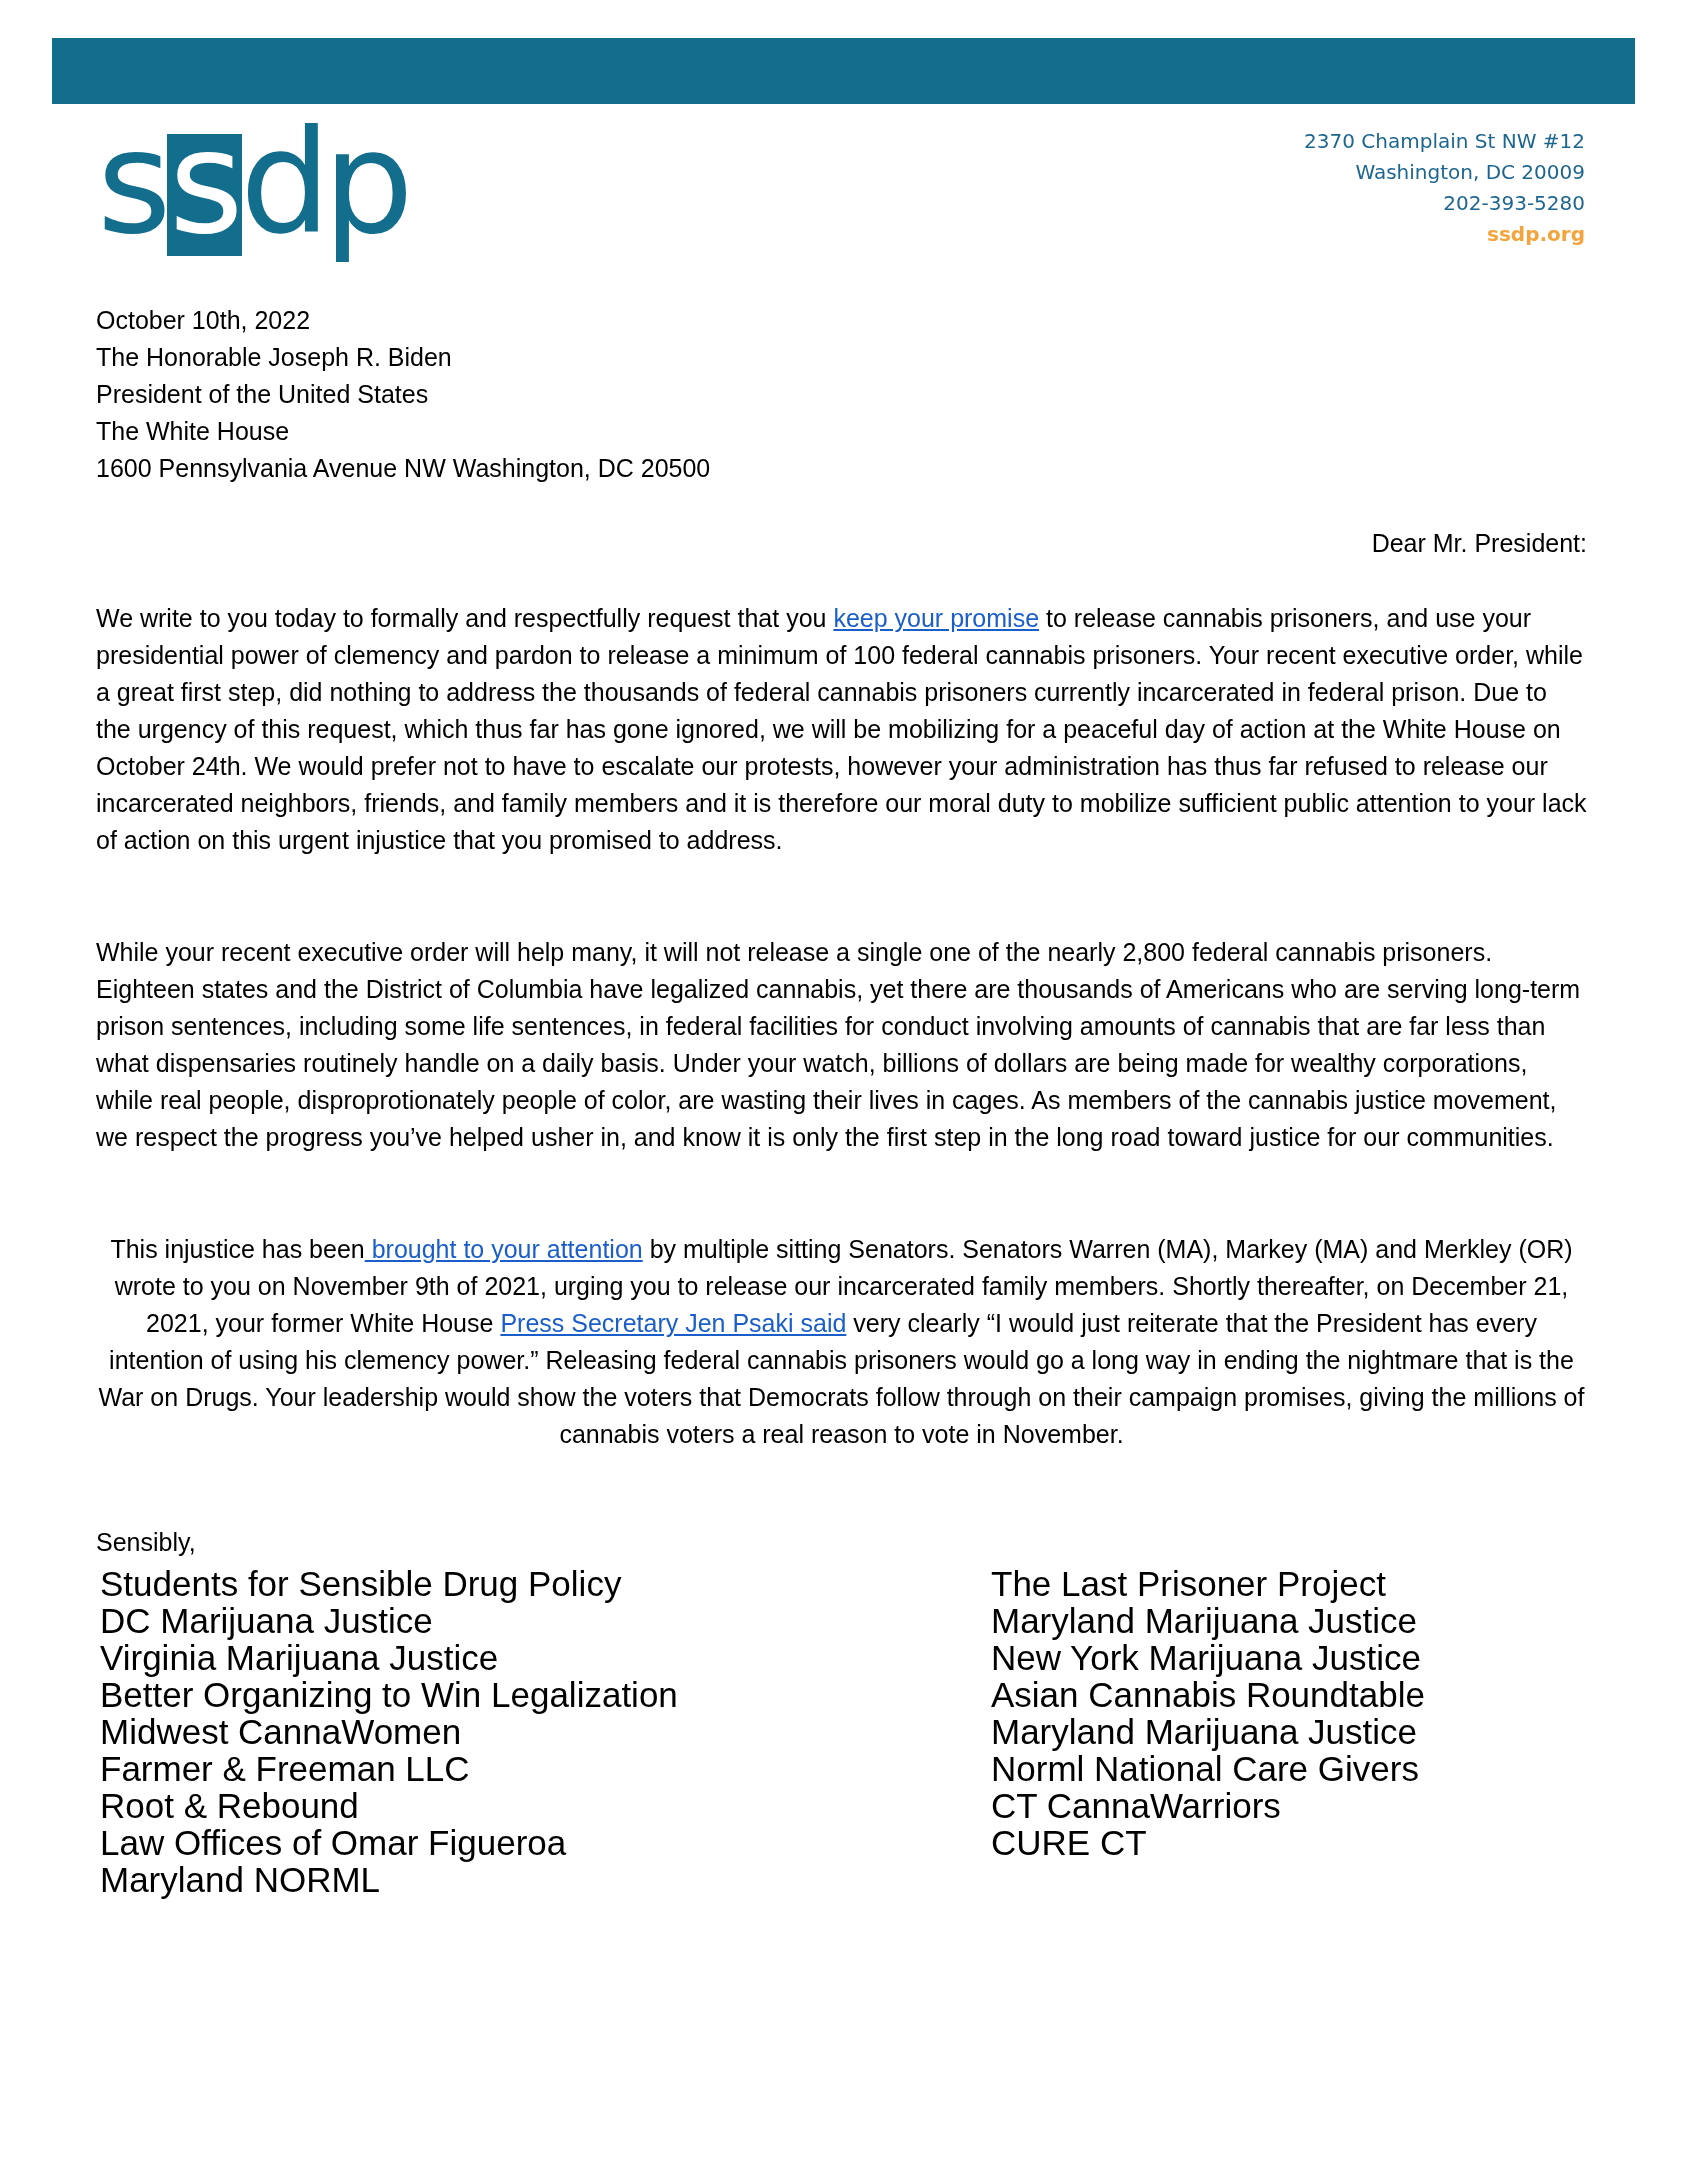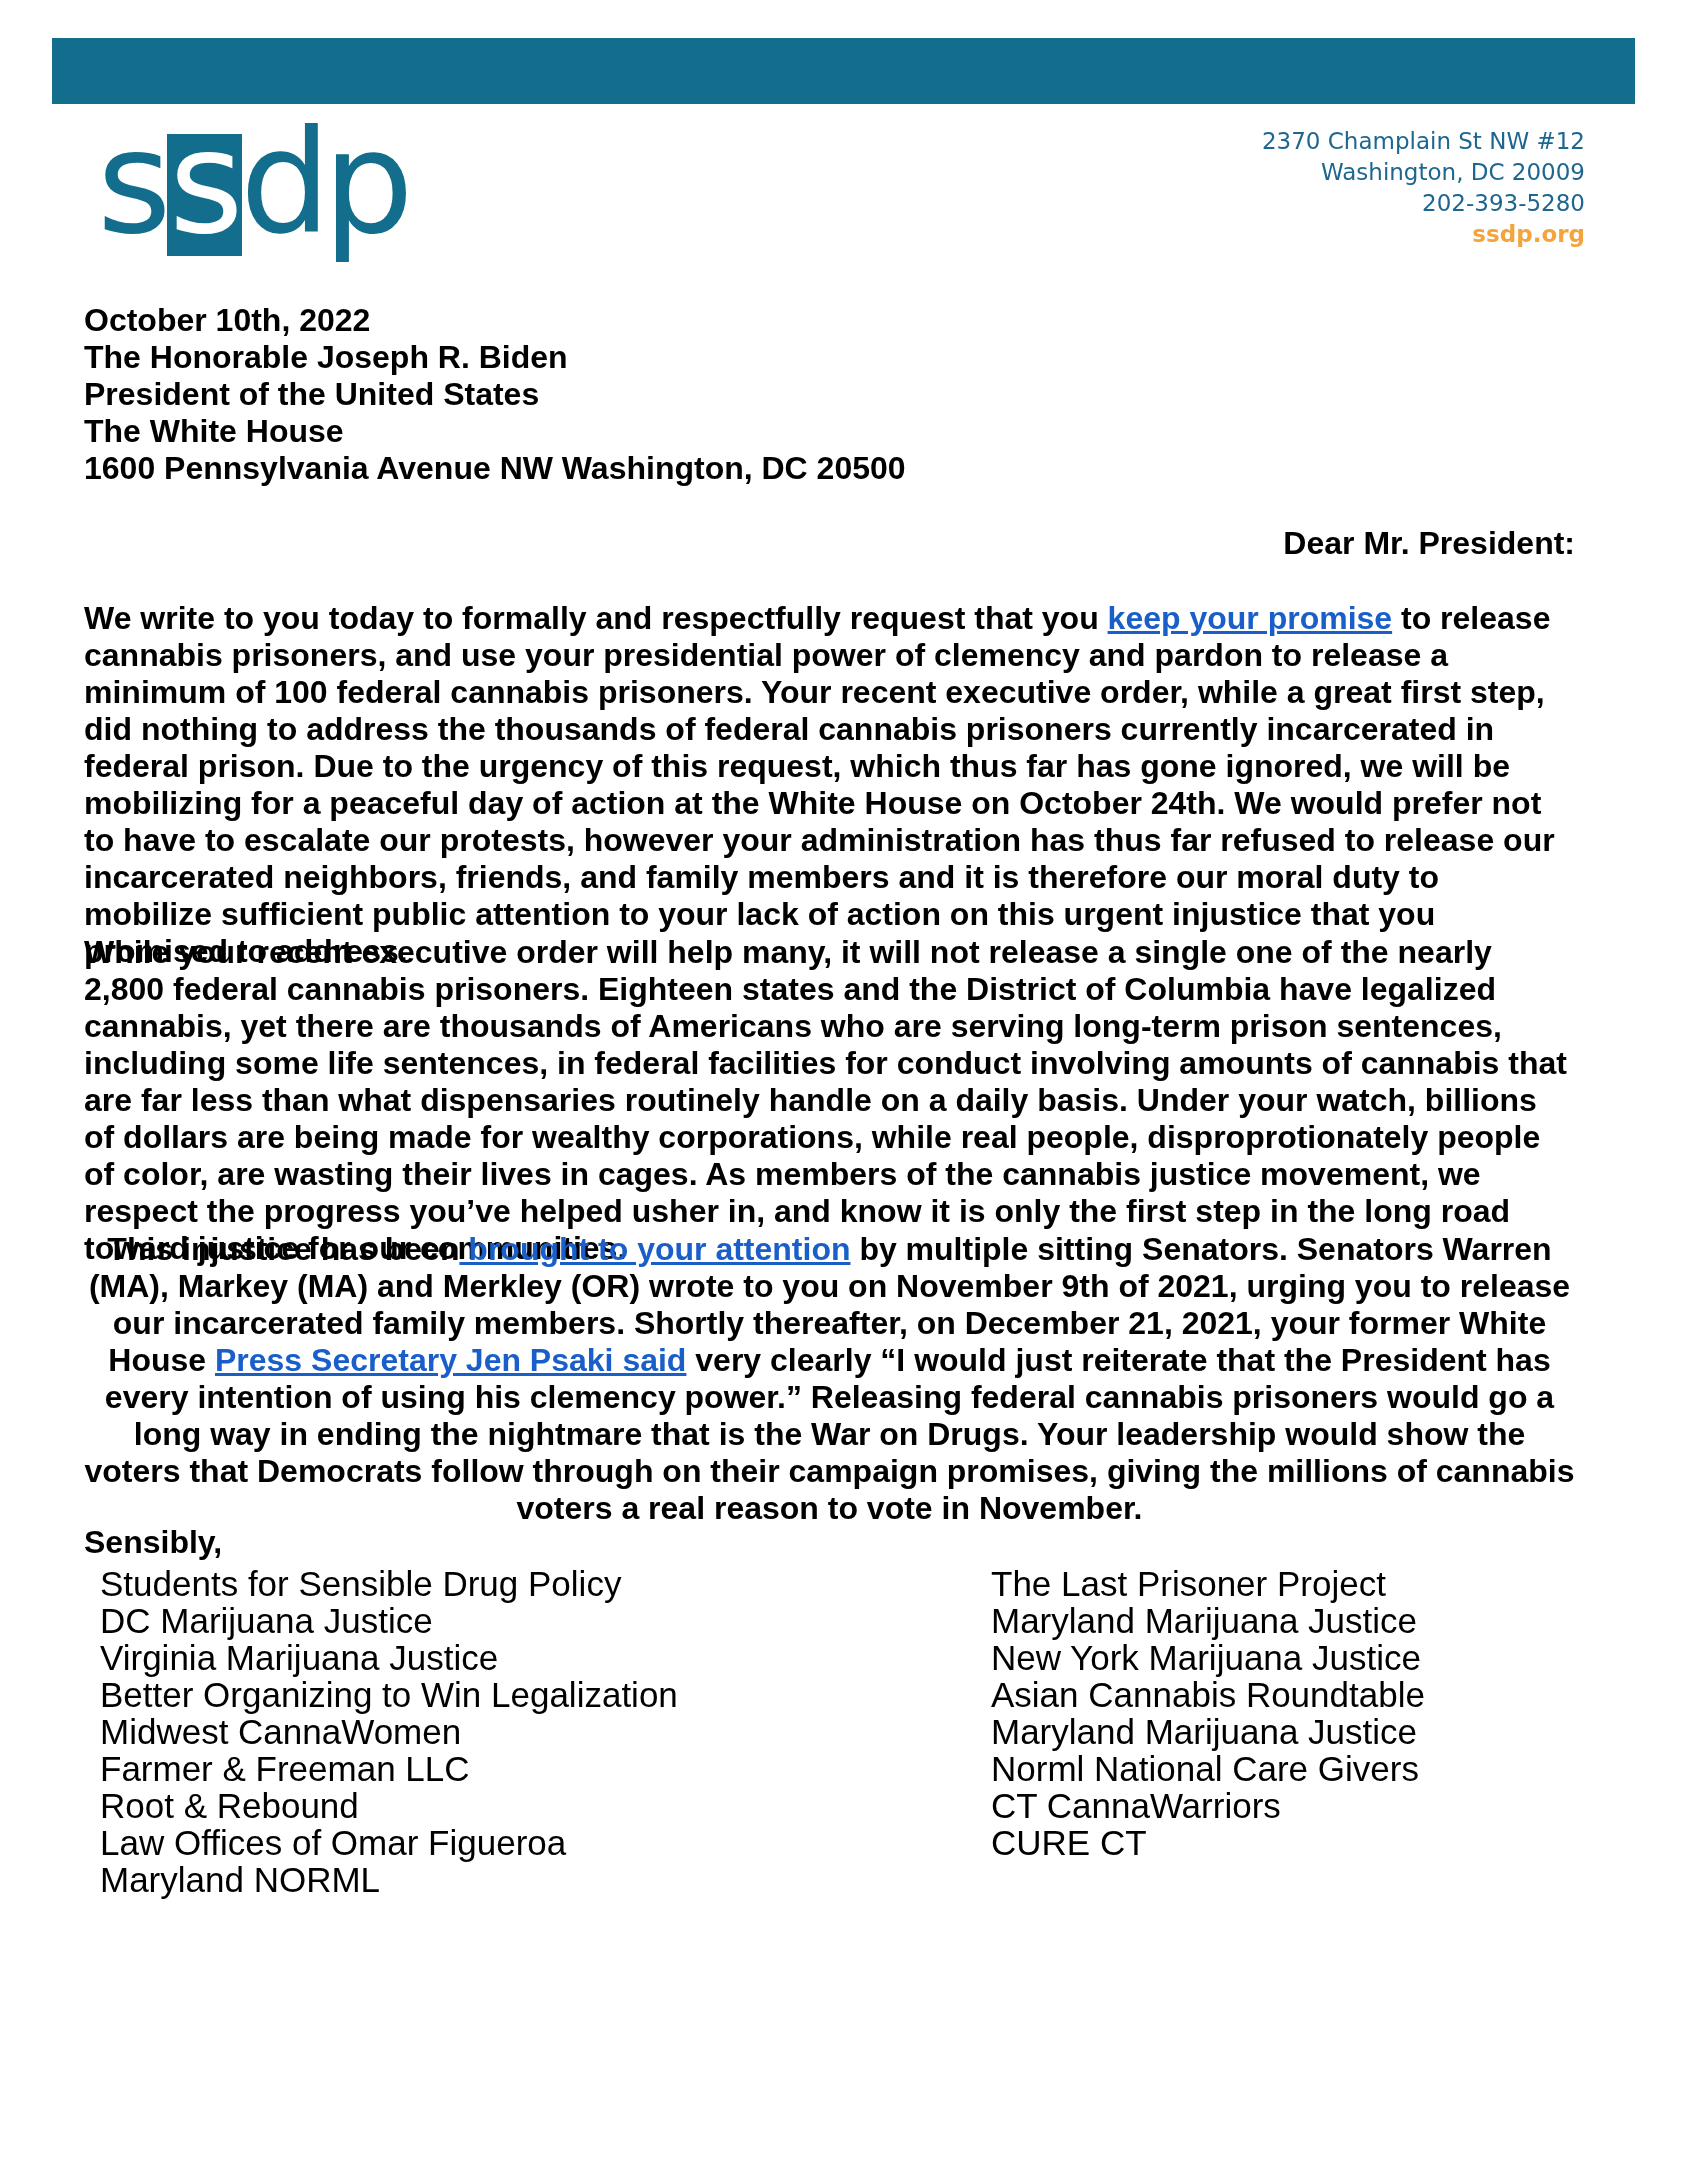--- a/index.html
+++ b/index.html
@@ -8,23 +8,23 @@
   .banner { position: absolute; left: 52px; top: 38px; width: 1583px; height: 66px; background: #136e8d; }
   .logo { position: absolute; left: 97px; top: 126px; width: 315px; height: 136px; }
   .logo .box { position: absolute; left: 70px; top: 7.7px; width: 75px; height: 122px; background: #136e8d; }
   .logo .ltr { position: absolute; top: -15.3px; font-family: "DejaVu Sans", sans-serif; font-size: 143px;
                line-height: 143px; color: #136e8d; letter-spacing: 0; }
   .logo .l1 { left: 0; }
   .logo .l2 { left: 72px; color: #ffffff; }
   .logo .l3 { left: 143px; }
   .logo .l4 { left: 226px; }
   .address { position: absolute; right: 100px; top: 126px; text-align: right;
-             font-family: "DejaVu Sans", sans-serif; font-size: 23px; line-height: 31px; color: #1d6690; }
+             font-family: "DejaVu Sans", sans-serif; font-size: 20px; line-height: 31px; color: #1d6690; }
   .address .web { color: #f3a43c; font-weight: bold; }
-  .text { position: absolute; left: 84px; width: 1491px; font-size: 32px; line-height: 37px; font-weight: bold; }
+  .text { position: absolute; left: 96px; width: 1491px; font-size: 25px; line-height: 37px; }
   .text p { margin: 0; }
   .link { color: #1a5ec9; text-decoration: underline; }
   .recipient { top: 302px; }
   .salutation { top: 525px; text-align: right; }
   .para1 { top: 600px; }
   .para2 { top: 934px; }
   .para3 { top: 1231px; text-align: center; }
   .closing { top: 1491px; margin-top: 33px; }
   .col { position: absolute; top: 1565px; font-size: 35px; line-height: 37px; }
   .col.left { left: 100px; }

